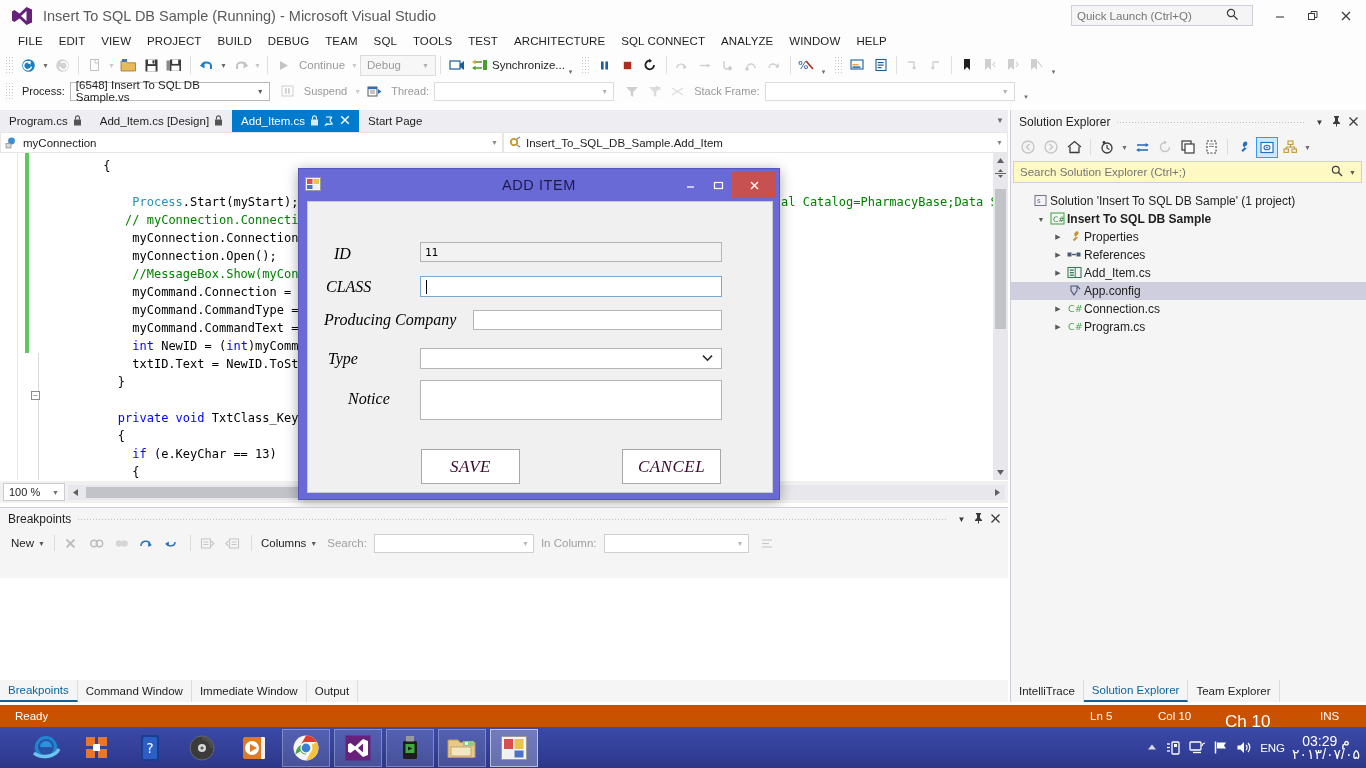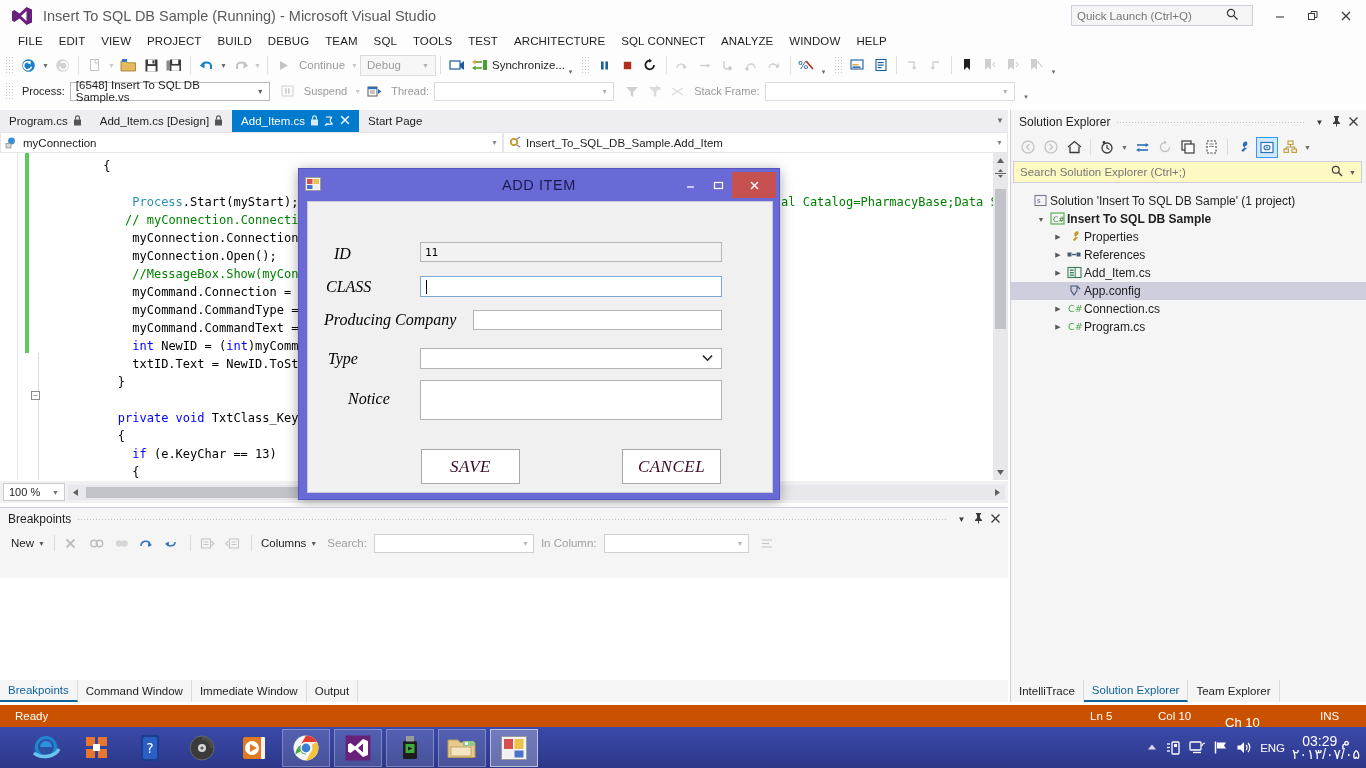--- a/index.html
+++ b/index.html
@@ -267,21 +267,21 @@
   .right-tabs { position: absolute; left: 1010px; top: 680px; width: 356px; height: 22px;
                 background: #f5f5f5; display: flex; align-items: stretch;
                 border-left: 1px solid #cccedb; }
 
   
   .statusbar { position: absolute; left: 0; top: 705px; width: 1366px; height: 22px;
                background: #ca5100; display: flex; align-items: center; padding-left: 7px; }
   .sb-ready { font-size: 11.5px; color: #ffffff; padding-left: 8px; }
   .sb-ln { position: absolute; left: 1090px; font-size: 11.5px; color: #ffffff; }
   .sb-col { position: absolute; left: 1158px; font-size: 11.5px; color: #ffffff; }
-  .sb-ch { position: absolute; left: 1225px; font-size: 13px; color: #ffffff; margin-top: 12px; }
+  .sb-ch { position: absolute; left: 1225px; font-size: 17px; color: #ffffff; margin-top: 12px; }
   .sb-ins { position: absolute; left: 1320px; font-size: 11.5px; color: #ffffff; }
 
   
   .taskbar { position: absolute; left: 0; top: 727px; width: 1366px; height: 41px;
              background: linear-gradient(180deg,#3b4aa8 0%, #334099 55%, #2c3788 100%); }
   .tb-items { position: absolute; left: 22px; top: 0; height: 41px;
               display: flex; align-items: center; gap: 4px; }
   .tbi { width: 48px; height: 38px; display: flex; align-items: center;
          justify-content: center; position: relative; }
   .tbi.open { background: rgba(255,255,255,.13); border: 1px solid rgba(255,255,255,.28); }

